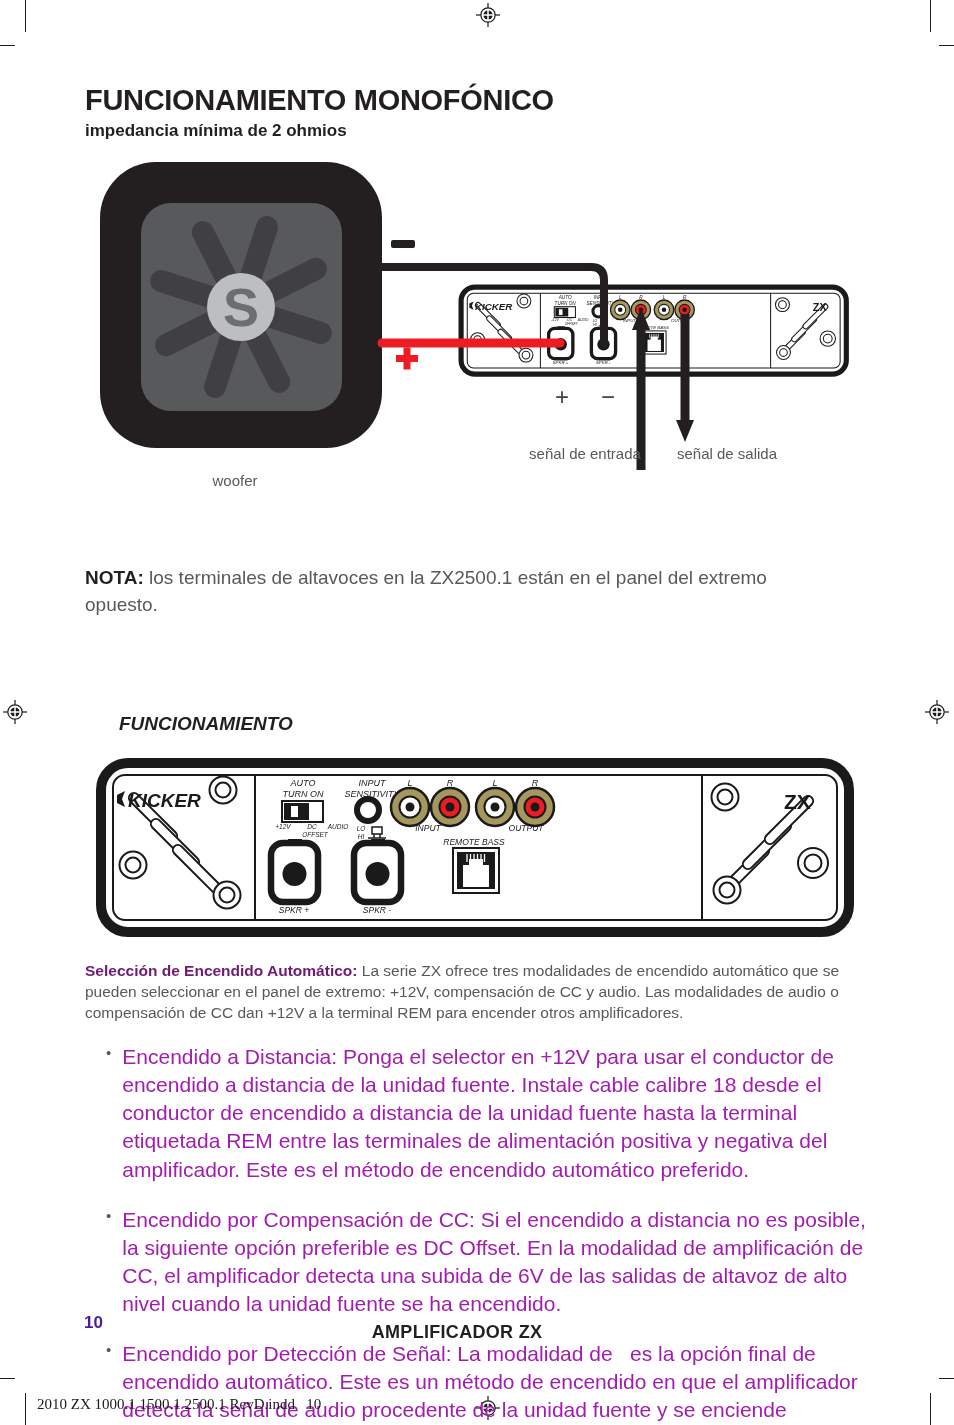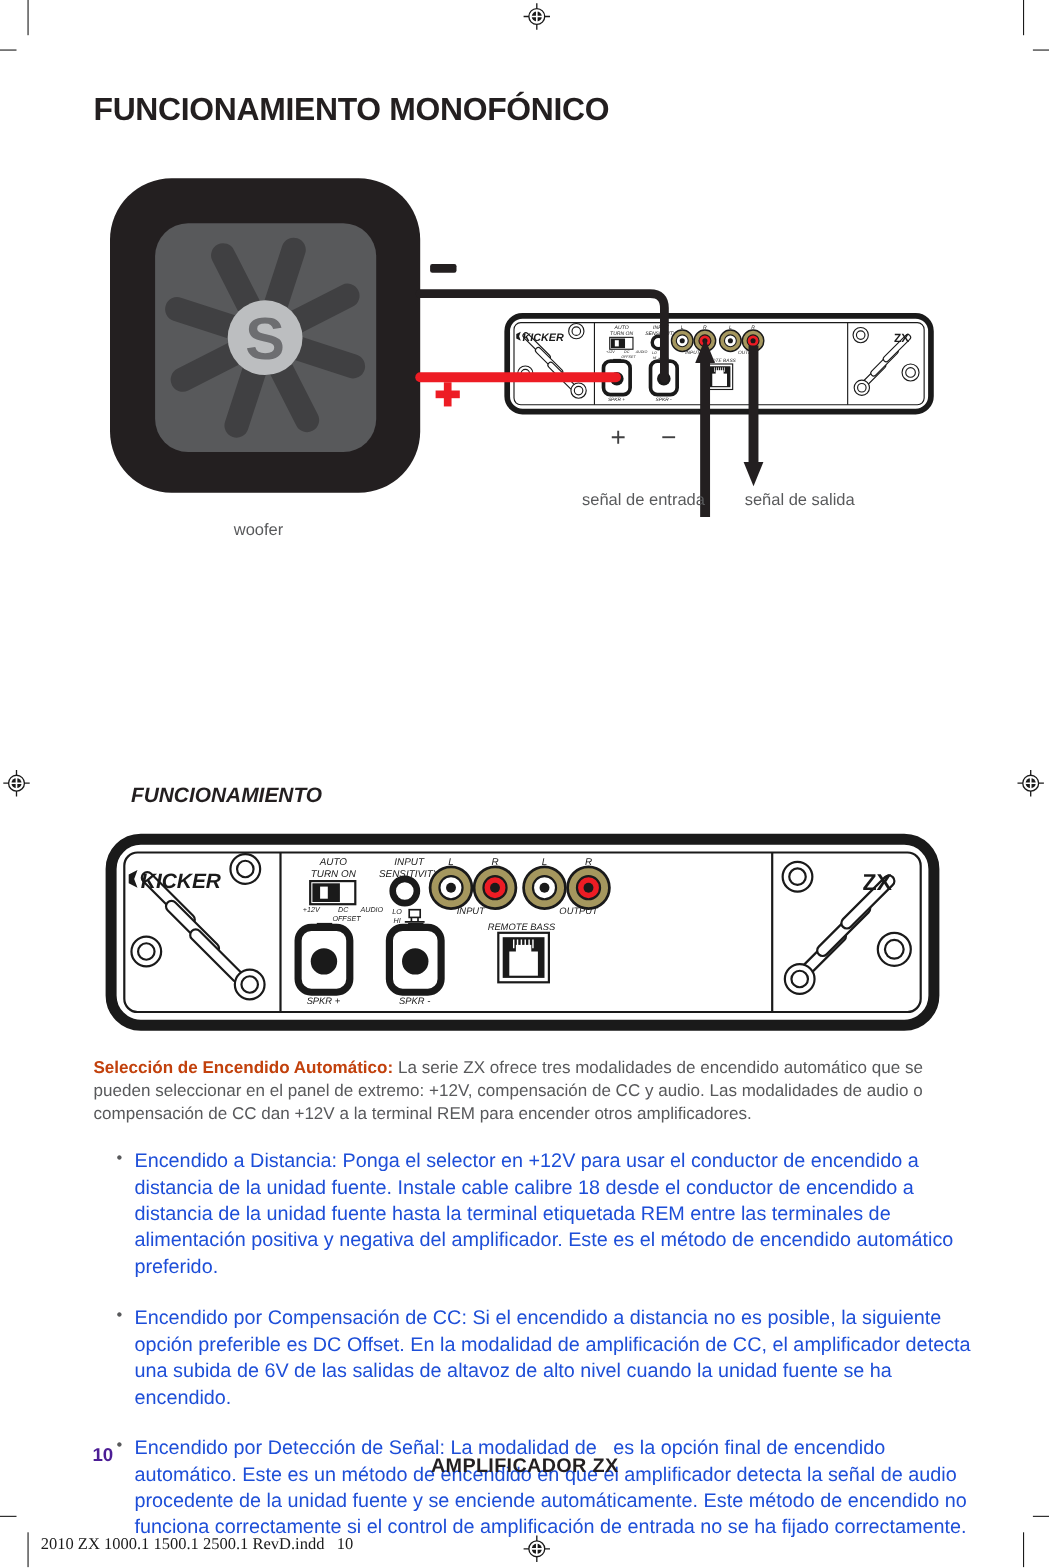--- a/index.html
+++ b/index.html
@@ -8,24 +8,24 @@
   .abs{position:absolute;}
   svg text{font-family:"Liberation Sans",sans-serif;}
   .crop-v{position:absolute;width:1px;background:#1a1a1a;}
   .crop-h{position:absolute;height:1px;background:#1a1a1a;}
   .title{font-size:29px;font-weight:bold;color:#231f20;letter-spacing:-0.3px;}
   .subtitle{font-size:17px;font-weight:bold;color:#231f20;margin-top:4px;}
   .nota{font-size:19px;line-height:1.42;color:#58595b;}
   .nota b{color:#231f20;}
   .h2{font-size:19px;font-weight:bold;font-style:italic;color:#231f20;}
   .para{font-size:15.5px;line-height:1.34;color:#58595b;}
-  .para b{color:#c2410c;}
+  .para b{color:#701a75;}
   .bullet{display:flex;gap:11px;margin-bottom:22px;}
   .bullet .dot{flex:0 0 auto;font-size:15px;color:#58595b;line-height:1.34;}
-  .bullet .txt{font-size:18px;line-height:1.34;color:#1d4ed8;white-space:pre-wrap;}
+  .bullet .txt{font-size:21px;line-height:1.34;color:#a21caf;white-space:pre-wrap;}
   .pagenum{font-size:17px;font-weight:bold;color:#4c1d95;}
   .doctitle{font-size:18px;font-weight:bold;color:#231f20;letter-spacing:0.3px;}
   .printtxt{font-family:"Liberation Serif",serif;font-size:15px;color:#1a1a1a;white-space:pre-wrap;}
 </style>
 </head>
 <body>
 
 <div class="page">
 
   <div class="crop-v" style="left:25px;top:0;height:32px"></div>
@@ -65,20 +65,21 @@
     <line x1="-12" y1="0" x2="12" y2="0" stroke="#1a1a1a" stroke-width="1.2"></line>
     <line x1="0" y1="-12" x2="0" y2="12" stroke="#1a1a1a" stroke-width="1.2"></line>
     <circle r="7.2" fill="#fff" stroke="#1a1a1a" stroke-width="1.2"></circle>
     <circle r="4.6" fill="#1a1a1a"></circle>
     <line x1="-5" y1="0" x2="5" y2="0" stroke="#fff" stroke-width="1.5"></line>
     <line x1="0" y1="-5" x2="0" y2="5" stroke="#fff" stroke-width="1.5"></line>
   </svg>
 
   <div class="abs" style="left:85px;top:84px">
     <div class="title">FUNCIONAMIENTO MONOFÓNICO</div>
+    <div class="subtitle">impedancia mínima de 2 ohmios</div>
   </div>
 
   <svg class="abs" style="left:95px;top:755px" width="760" height="185" viewBox="0 0 760 185">
     <g id="amp-panel">
       <rect x="6" y="8" width="748" height="169" rx="27" fill="#ffffff" stroke="#1a1a1a" stroke-width="10"></rect>
       <rect x="18" y="20" width="724" height="145" rx="12" fill="#ffffff" stroke="#1a1a1a" stroke-width="2"></rect>
       <line x1="160" y1="20" x2="160" y2="165" stroke="#1a1a1a" stroke-width="2"></line>
       <line x1="607" y1="20" x2="607" y2="165" stroke="#1a1a1a" stroke-width="2"></line>
 
       <g fill="#ffffff" stroke="#1a1a1a" stroke-width="2">
@@ -231,20 +232,24 @@
       <polygon points="590,290 581,268 599,268" fill="#231f20"></polygon>
     </g>
 
     <text x="467" y="253" font-size="24" fill="#414142" text-anchor="middle">+</text>
     <text x="513" y="253" font-size="24" fill="#414142" text-anchor="middle">−</text>
     <text x="490" y="307" font-size="15" fill="#58595b" text-anchor="middle">señal de entrada</text>
     <text x="632" y="307" font-size="15" fill="#58595b" text-anchor="middle">señal de salida</text>
     <text x="140" y="334" font-size="15" fill="#58595b" text-anchor="middle">woofer</text>
   </svg>
 
+  <p class="abs nota" style="left:85px;top:565px;width:745px;margin:0">
+    <b>NOTA:</b>
+    <span>los terminales de altavoces en la ZX2500.1 están en el panel del extremo opuesto.</span>
+  </p>
 
   <div class="abs h2" style="left:119px;top:713px">FUNCIONAMIENTO</div>
 
   <p class="abs para" style="left:85px;top:961px;width:802px;margin:0">
     <b>Selección de Encendido Automático:</b>
     <span>La serie ZX ofrece tres modalidades de encendido automático que se pueden seleccionar en el panel de extremo: +12V, compensación de CC y audio. Las modalidades de audio o compensación de CC dan +12V a la terminal REM para encender otros amplificadores.</span>
   </p>
 
   <div class="abs" style="left:106px;top:1043px;width:780px">
     <div class="bullet">
@@ -255,18 +260,18 @@
       <span class="dot">•</span>
       <span class="txt">Encendido por Compensación de CC: Si el encendido a distancia no es posible, la siguiente opción preferible es DC Offset. En la modalidad de amplificación de CC, el amplificador detecta una subida de 6V de las salidas de altavoz de alto nivel cuando la unidad fuente se ha encendido.</span>
     </div>
     <div class="bullet">
       <span class="dot">•</span>
       <span class="txt">Encendido por Detección de Señal: La modalidad de   es la opción final de encendido automático. Este es un método de encendido en que el amplificador detecta la señal de audio procedente de la unidad fuente y se enciende automáticamente. Este método de encendido no funciona correctamente si el control de amplificación de entrada no se ha fijado correctamente.</span>
     </div>
   </div>
 
   <div class="abs pagenum" style="left:84px;top:1313px">10</div>
-  <div class="abs doctitle" style="left:477px;top:1322px;transform:translateX(-50%)">AMPLIFICADOR ZX</div>
+  <div class="abs doctitle" style="left:457px;top:1322px;transform:translateX(-50%)">AMPLIFICADOR ZX</div>
 
   <div class="abs printtxt" style="left:37px;top:1396px">2010 ZX 1000.1 1500.1 2500.1 RevD.indd   10</div>
   <div class="abs printtxt" style="right:42px;top:1440px">10/15/2009   11:05:22 AM</div>
 
 </div>
 
 </body></html>

